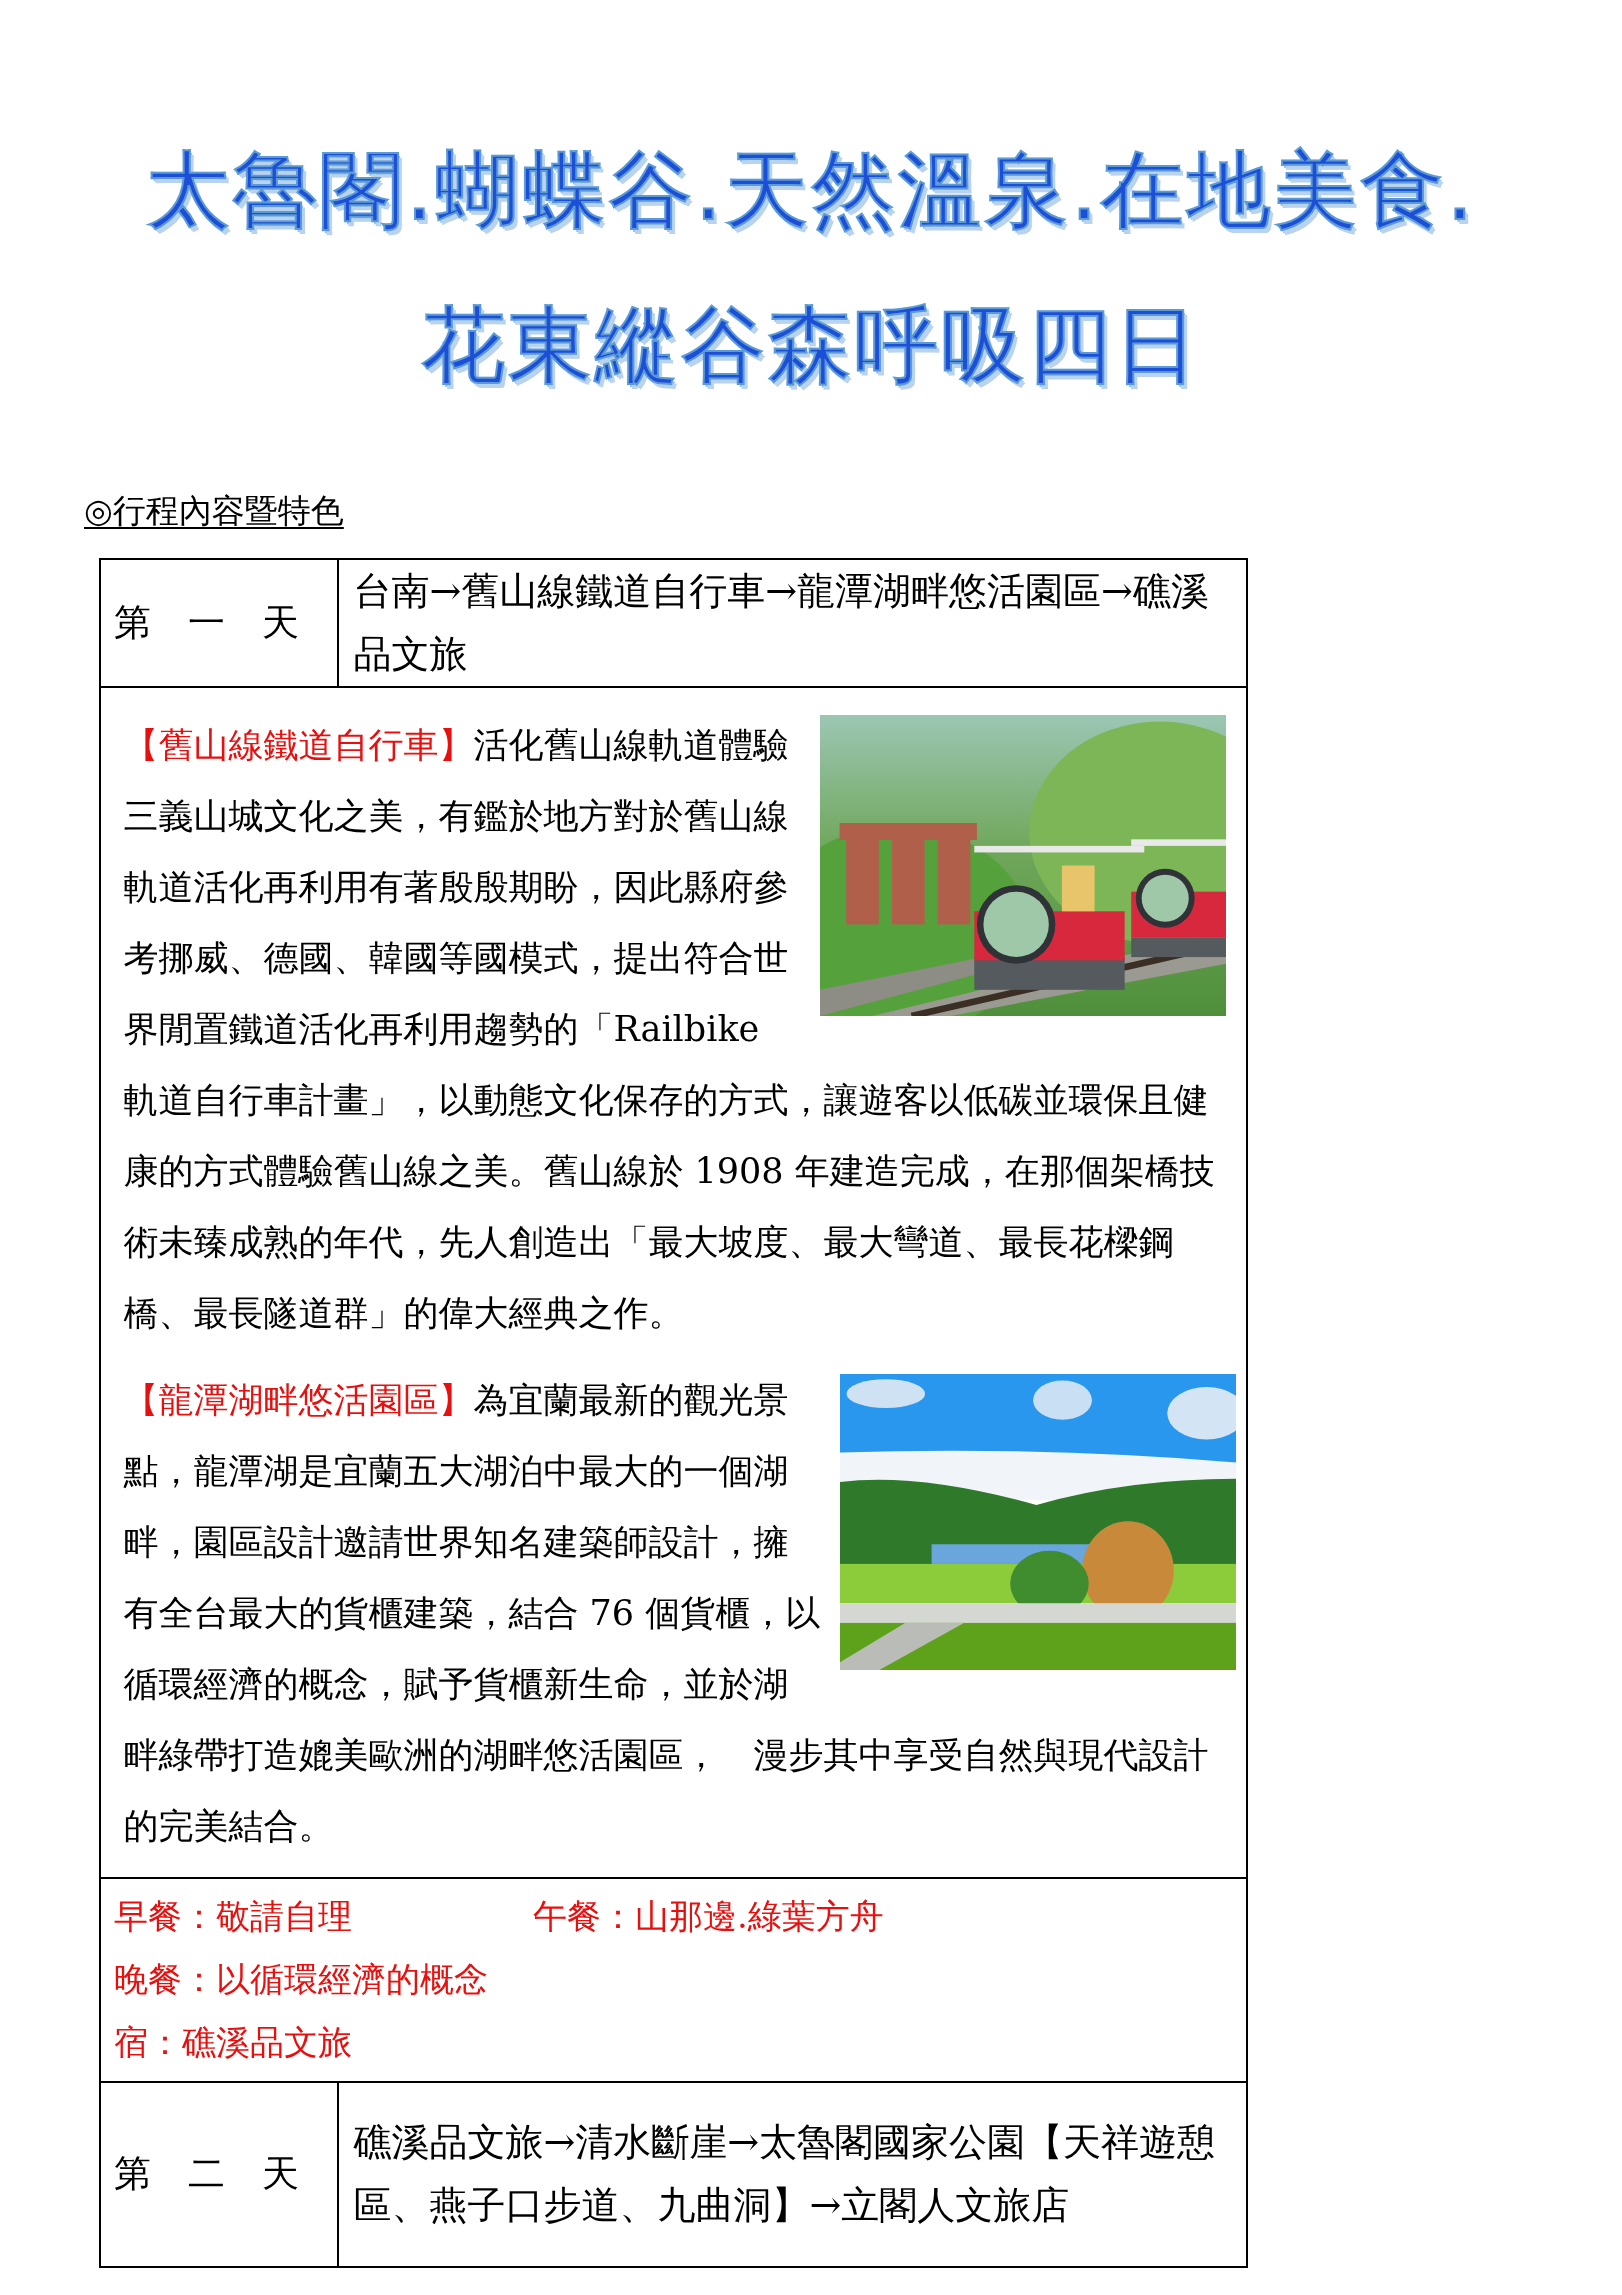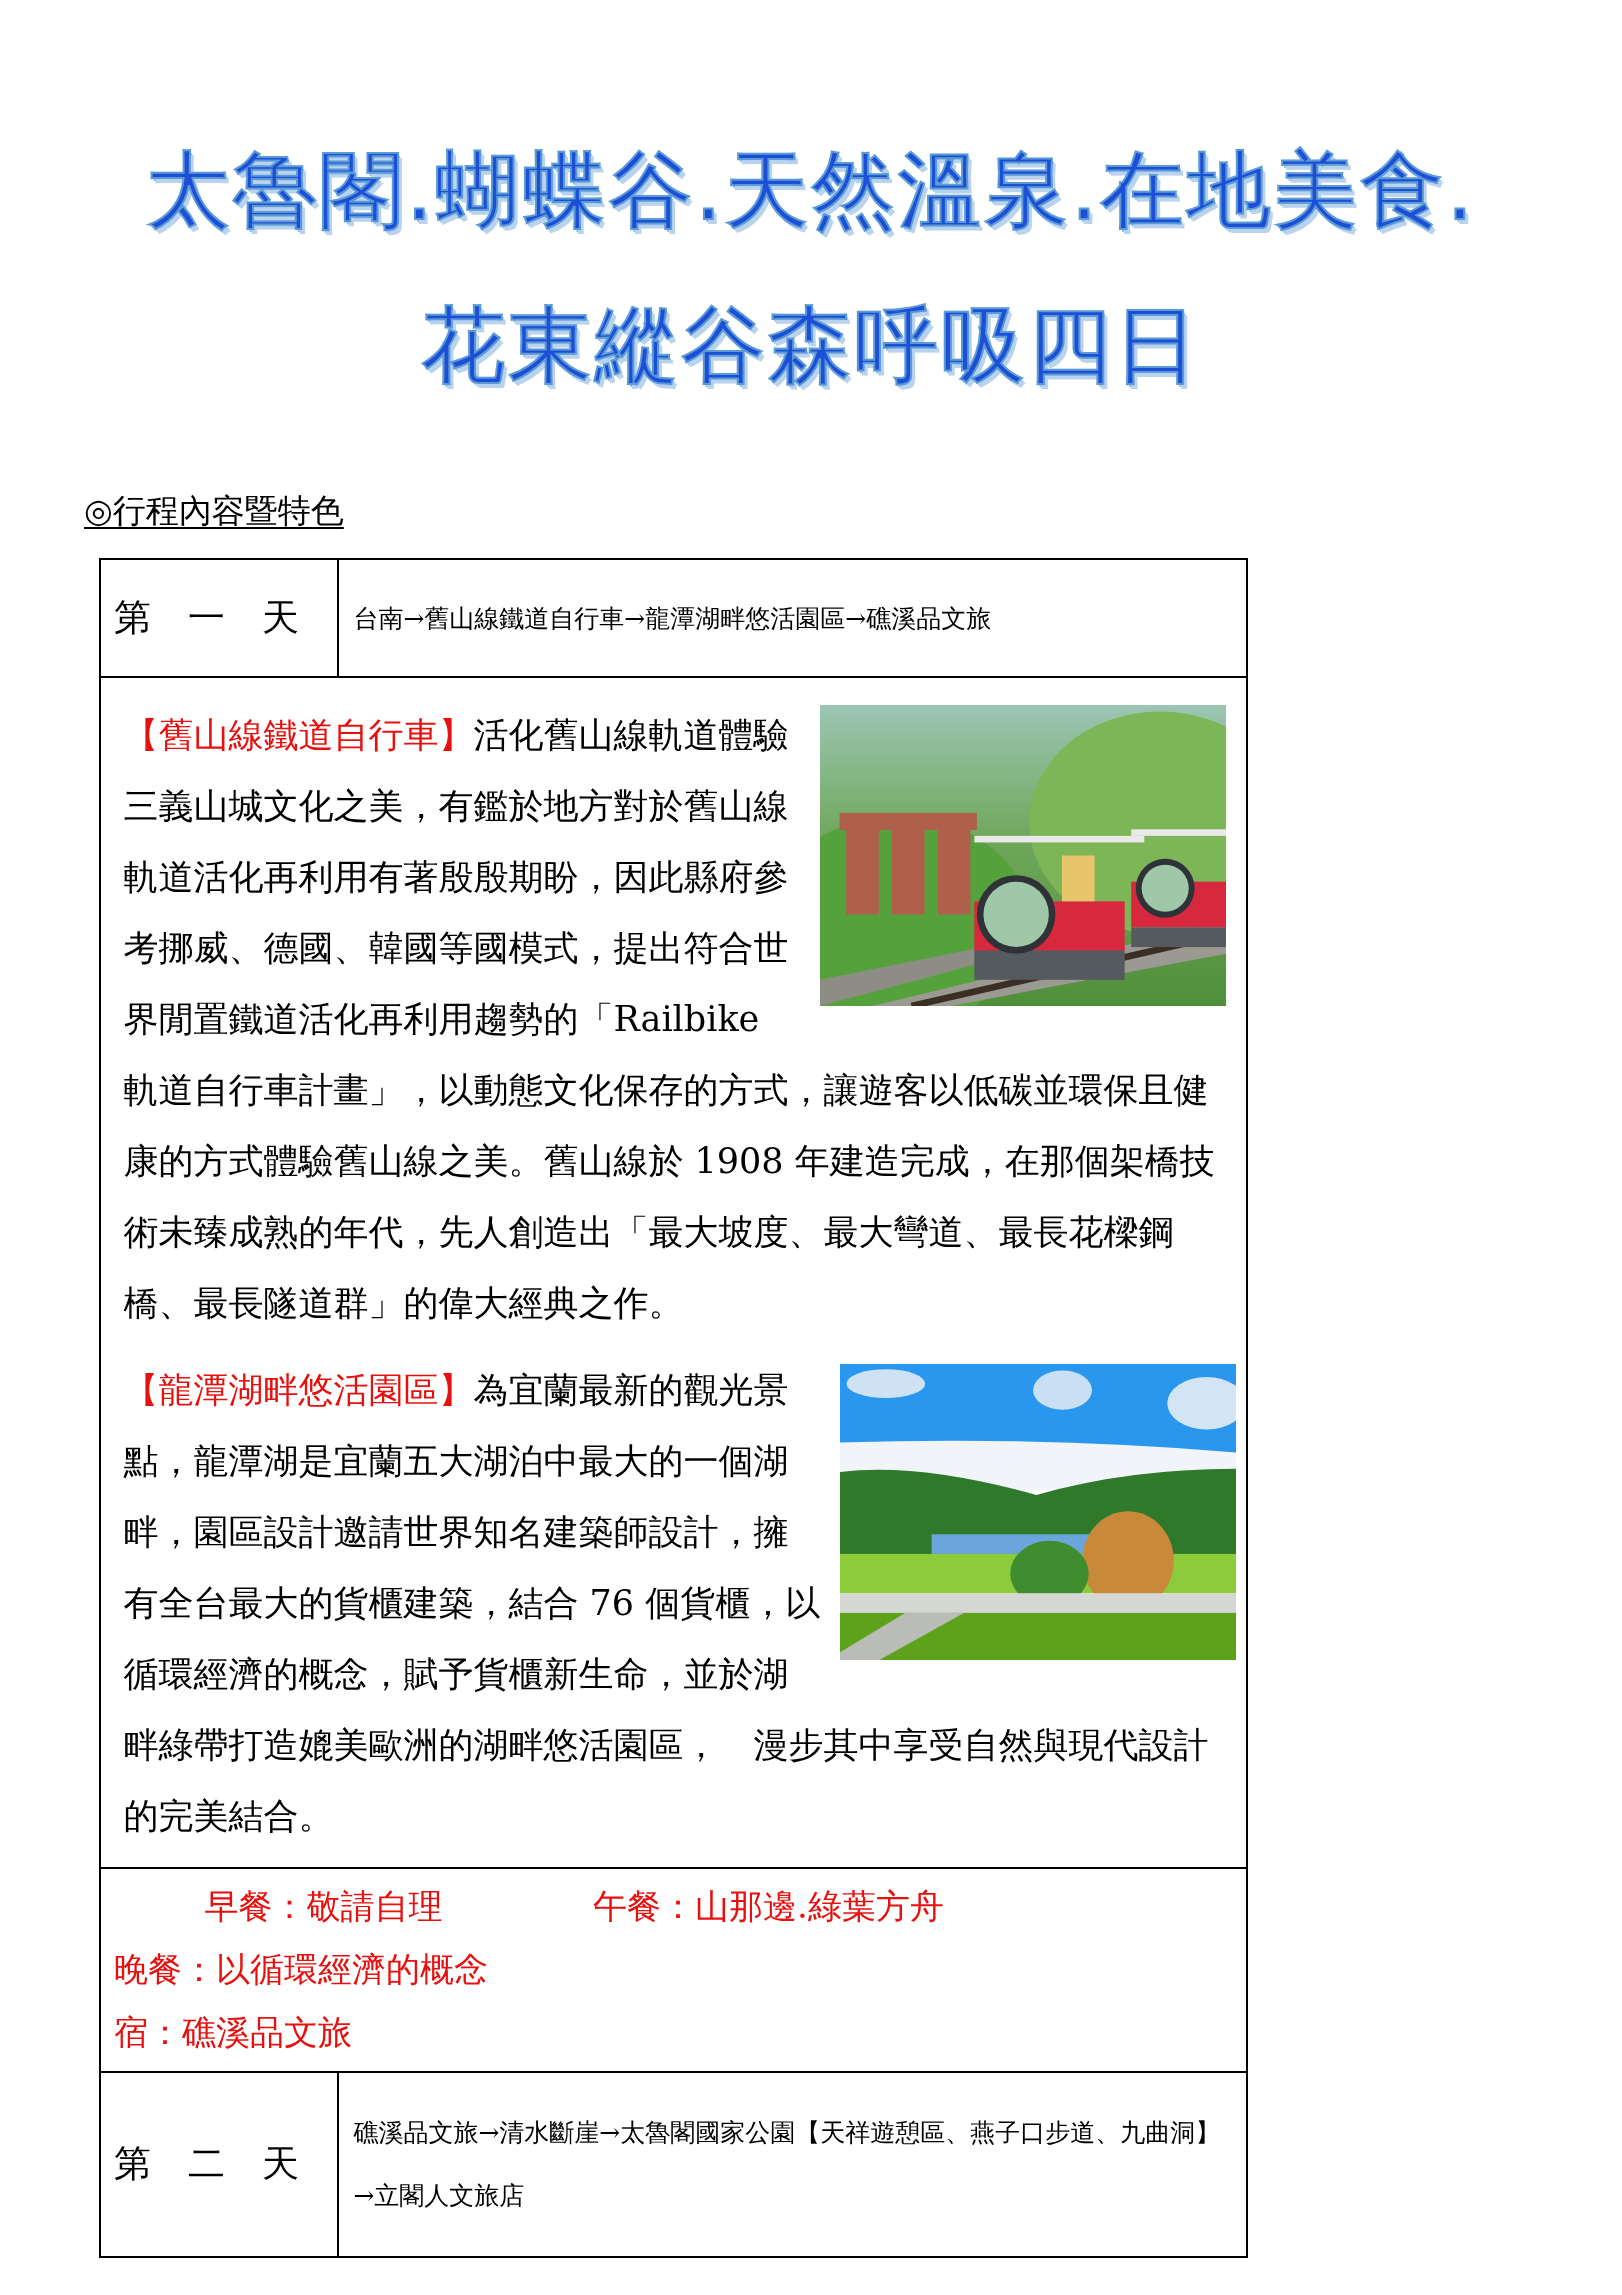--- a/index.html
+++ b/index.html
@@ -14,35 +14,35 @@
   .title-1 { top: 134px; }
   .title-2 { top: 289px; }
 
   .section-heading { position: absolute; left: 84px; top: 489px; font-size: 33px;
     text-decoration: underline; text-underline-offset: 5.2px; text-decoration-thickness: 2px; }
 
   .itin { position: absolute; left: 99px; top: 558px; width: 1149px;
     border-collapse: collapse; table-layout: fixed; }
   .itin td { border: 2.6px solid #000; padding: 0; vertical-align: middle; }
   .day-label { width: 233px; font-size: 37px; padding-left: 13px !important; white-space: pre; }
-  .route { font-size: 25px; padding: 0 14.4px !important; line-height: 63px; }
+  .route { font-size: 38px; padding: 0 14.4px !important; line-height: 63px; }
   .row-h1 { height: 118px; }
   .row-h2 { height: 185px; }
 
   .body-cell { vertical-align: top !important; padding: 14.4px 14.4px 6.5px 14.4px !important;
     font-size: 35px; line-height: 71px; }
   .para { margin: 8px; }
   .red { color: #e8100f; }
   .photo { float: right; border: 0; }
   .photo-1 { width: 406px; height: 301px; margin: 13px 5.2px 6.5px 18.3px; }
   .photo-2 { width: 396px; height: 296px; margin: 17px -3.9px 6.5px 18.3px; }
   .clear { clear: both; }
 
   .meal-cell { color: #e8100f; font-size: 34px; line-height: 63px; padding: 6.5px 13px !important; }
-  .meal-cell span { display: inline-block; text-align: center; }
+  .meal-cell span { display: inline-block; }
   .meal-b { width: 419px; }
   .meal-l { width: 471px; }
 </style>
 </head>
 <body>
 
 <div class="title-line title-1">太魯閣.蝴蝶谷.天然溫泉.在地美食.</div>
 <div class="title-line title-2">花東縱谷森呼吸四日</div>
 
 <div class="section-heading">◎行程內容暨特色</div>

